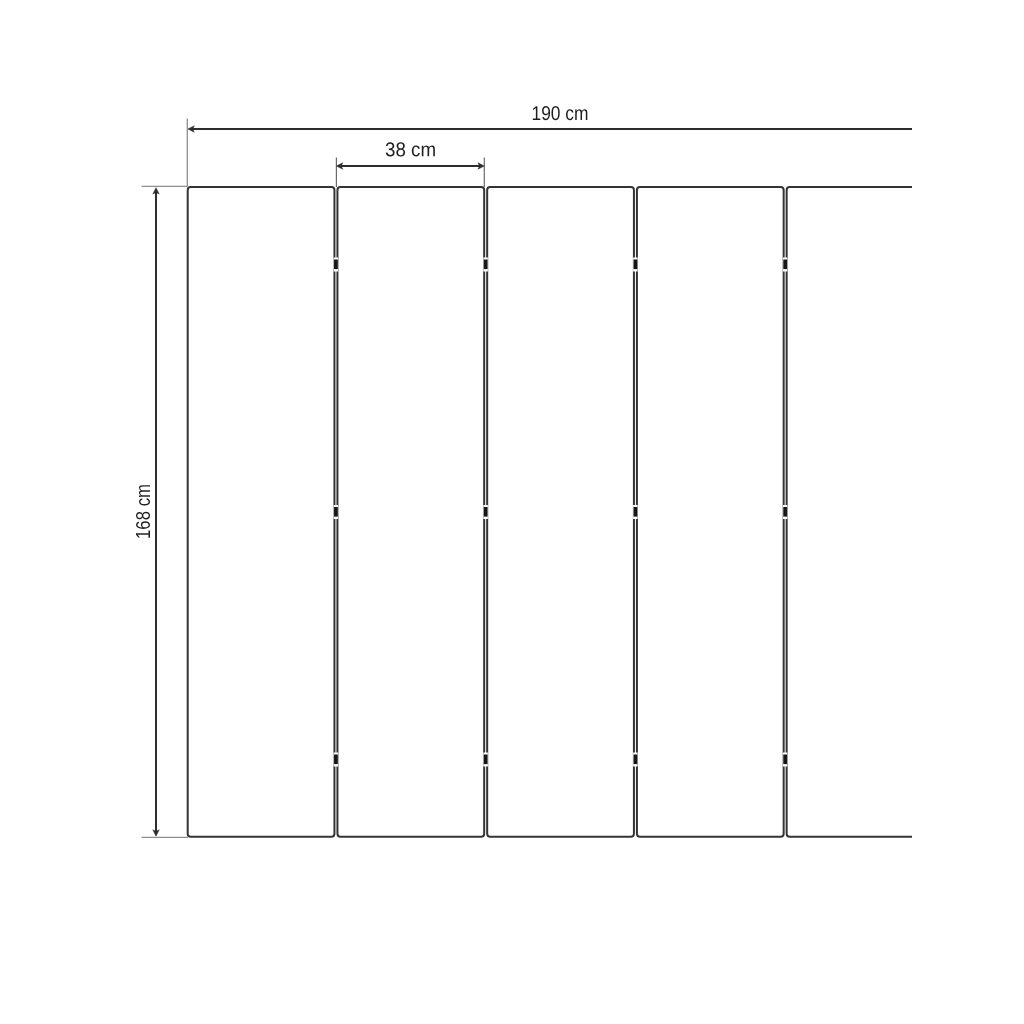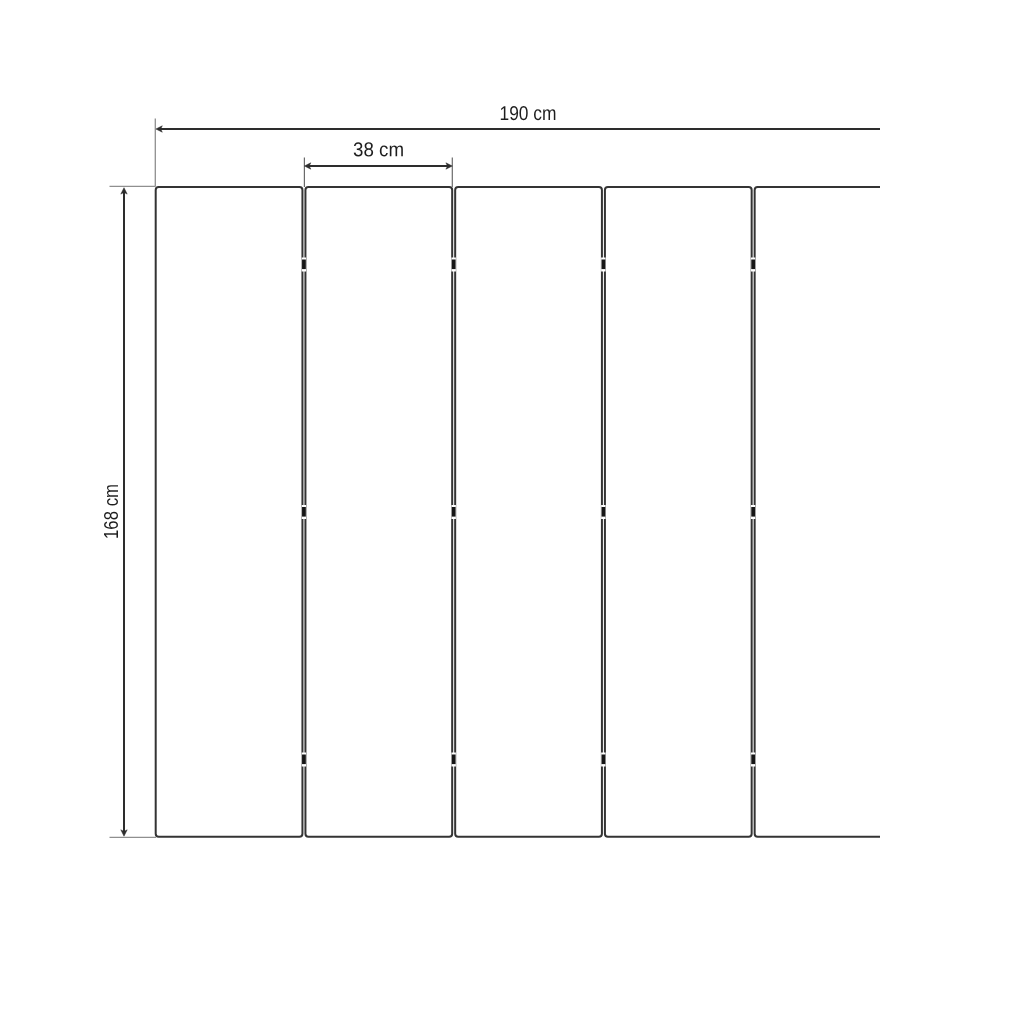--- a/index.html
+++ b/index.html
@@ -1,16 +1,16 @@
 <!DOCTYPE html>
 <html><head>
 <meta charset="utf-8">
 <style>
   html,body{margin:0;padding:0;background:#ffffff;}
-  .stage{width:880px;height:1024px;position:relative;background:#ffffff;overflow:hidden;transform:translateZ(0);will-change:transform;}
+  .stage{width:880px;height:1024px;position:relative;background:#ffffff;overflow:hidden;transform:translateZ(0);will-change:transform;padding-left:32px;}
   text{font-family:"Liberation Sans",sans-serif;fill:#1e1e1e;}
 </style>
 </head>
 <body>
 <div class="stage">
 <svg width="1024" height="1024" viewBox="0 0 1024 1024">
 
   <rect x="0" y="0" width="1024" height="1024" fill="#ffffff"></rect>
 
   <g>

